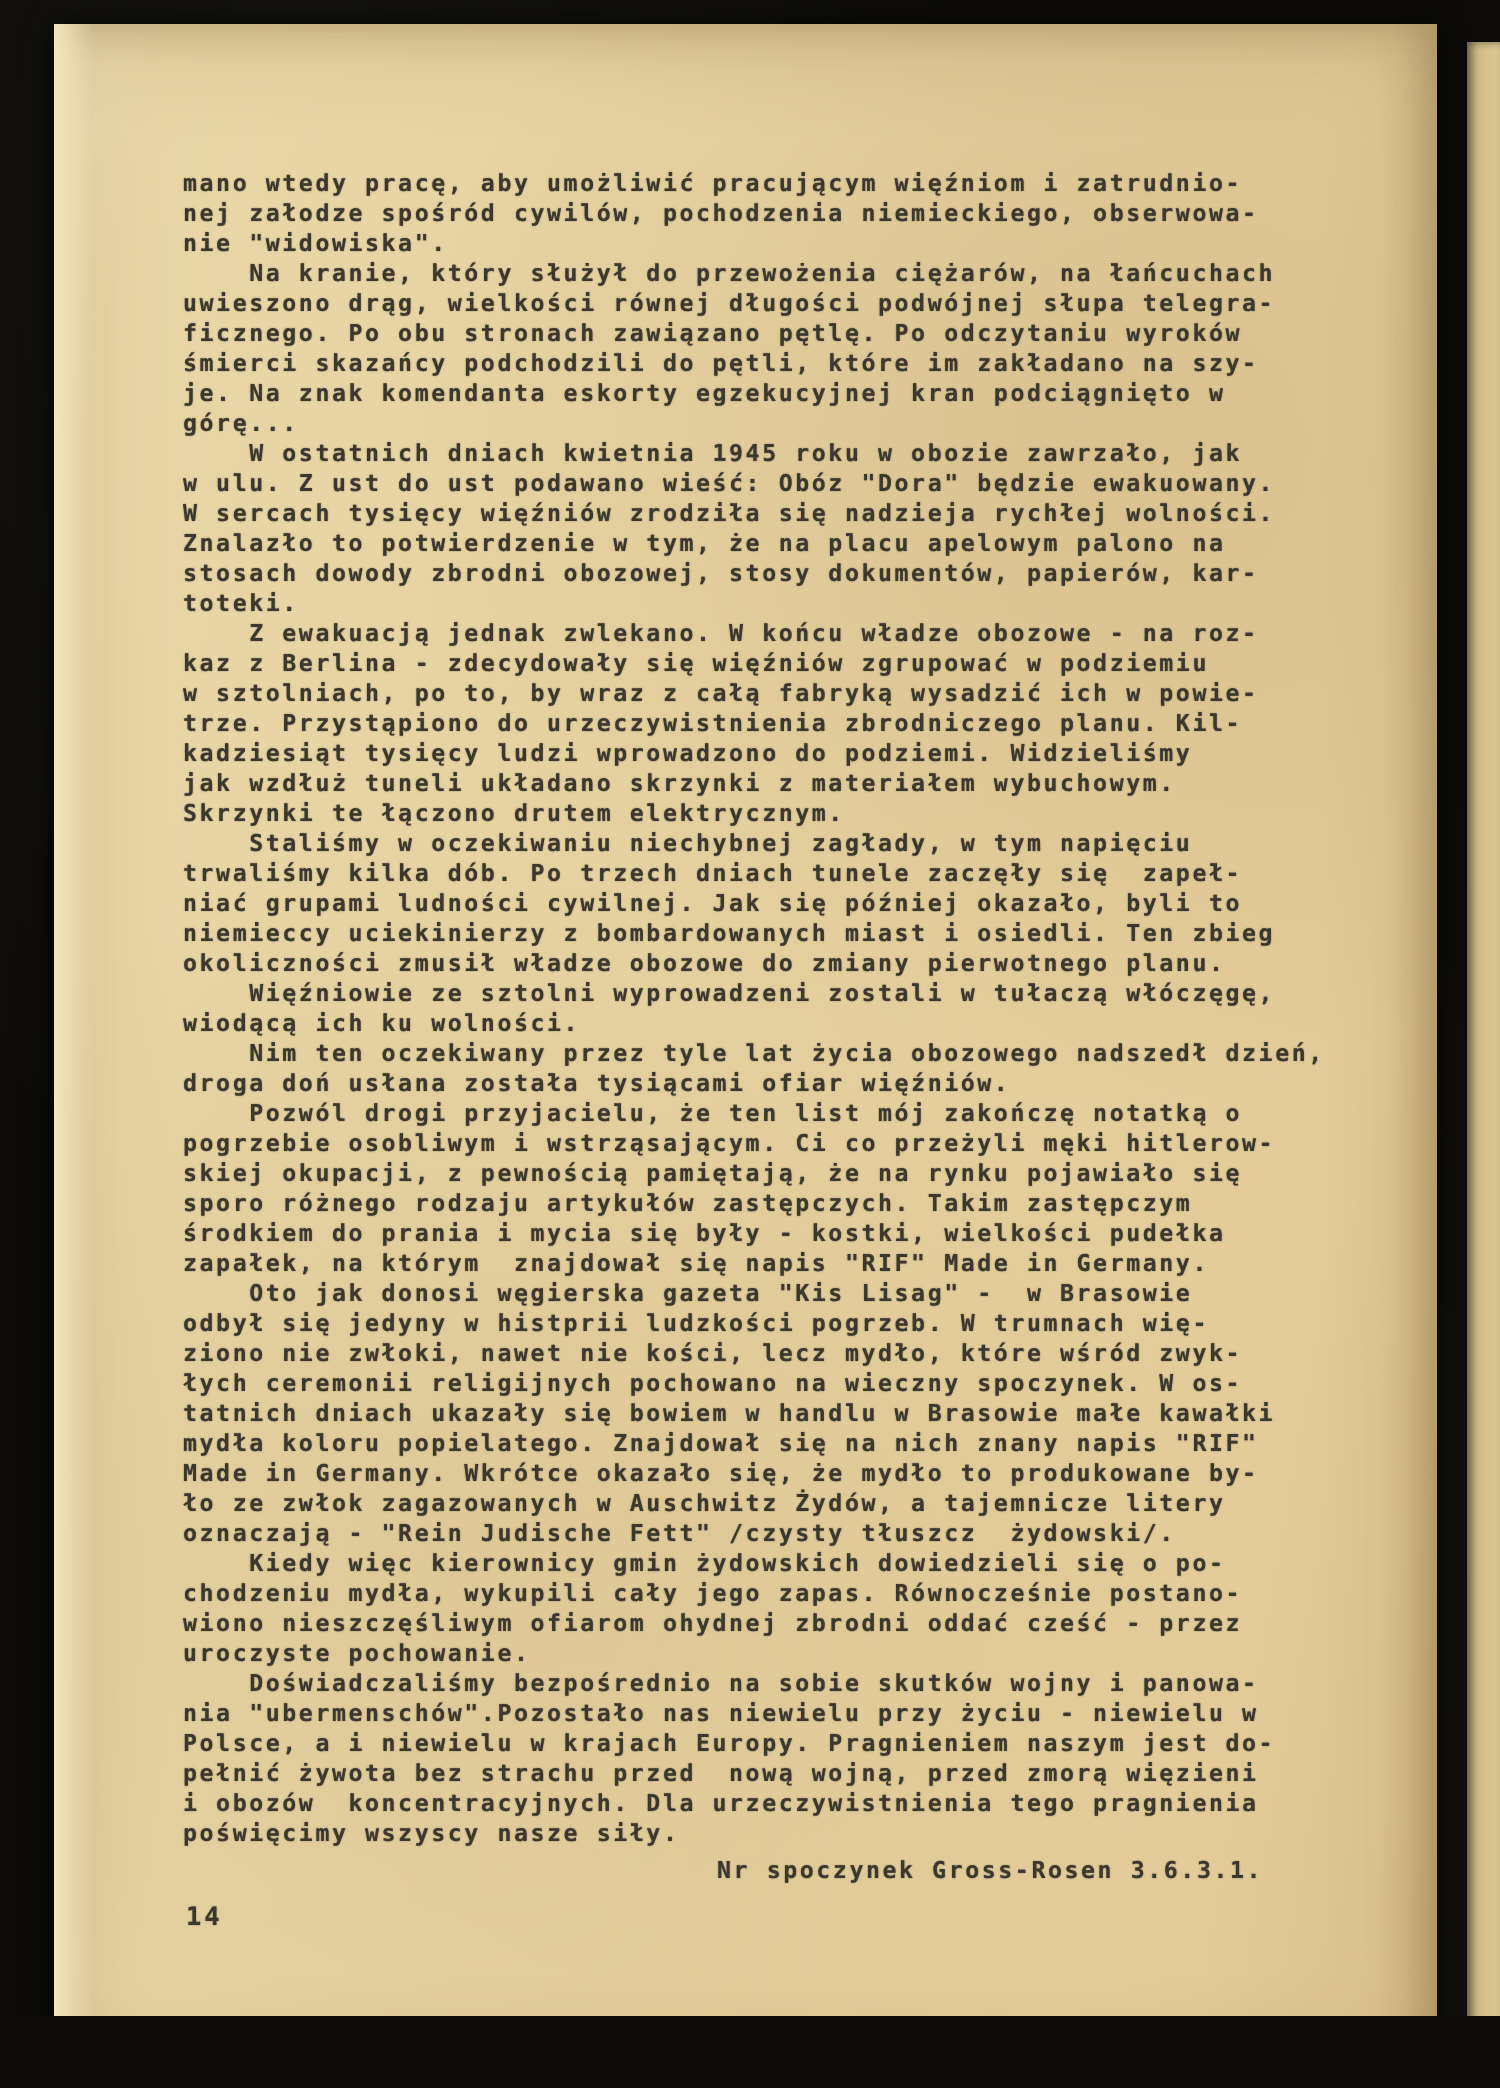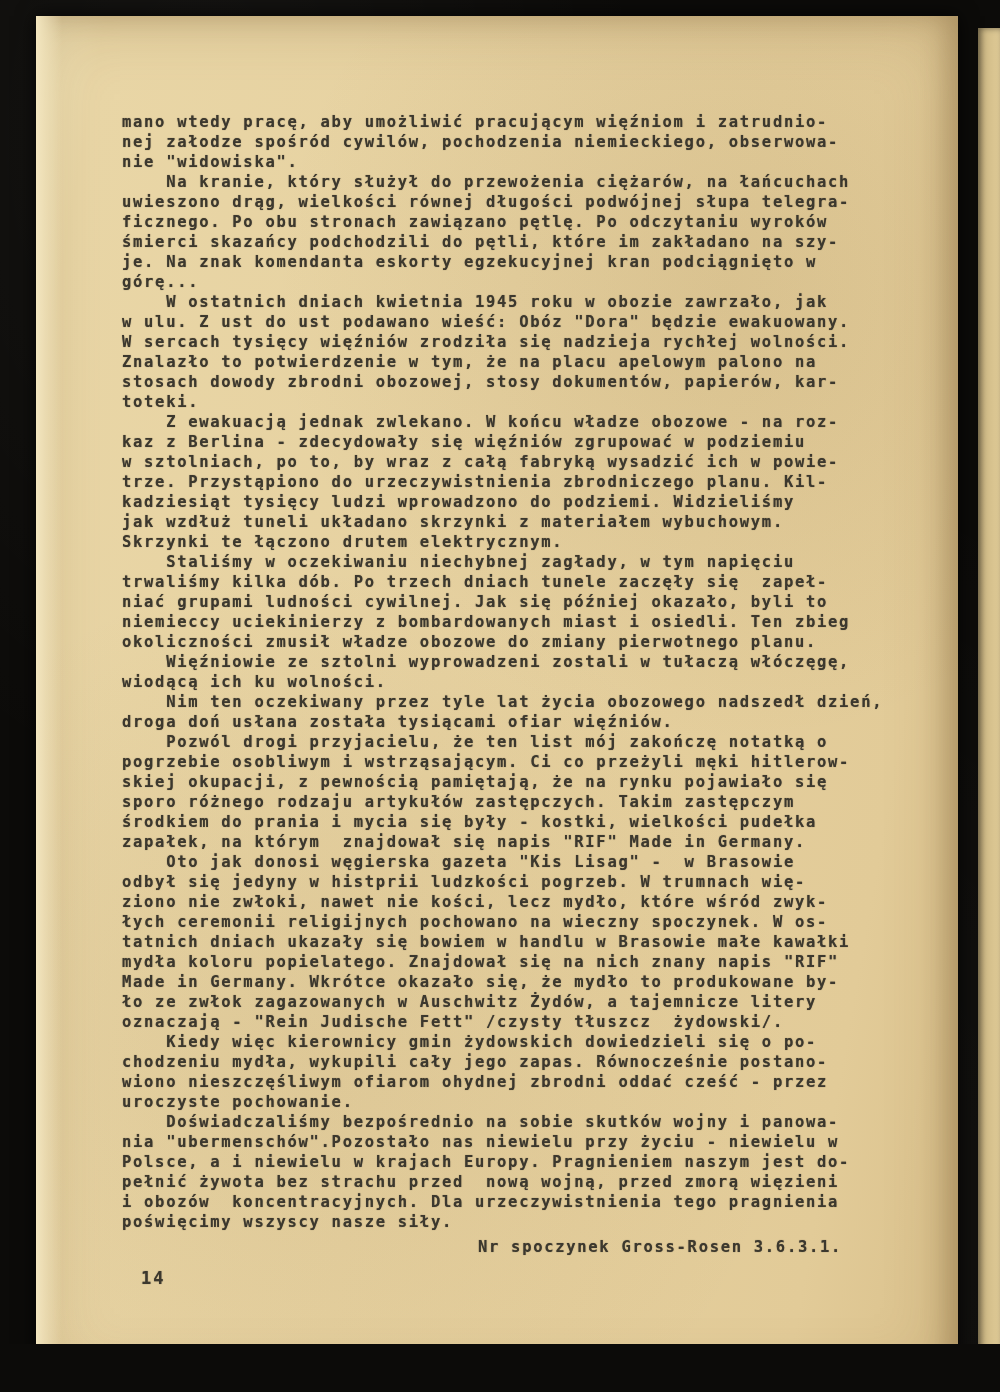--- a/index.html
+++ b/index.html
@@ -70,21 +70,21 @@
     font-family: "DejaVu Sans Mono", monospace;
     font-size: 15.5px;
     font-weight: bold;
     letter-spacing: 1.7px;
     color: #3c382e;
     white-space: pre;
     text-shadow: 0 0 1px rgba(62,56,44,0.65);
   }
   .page-number {
     position: absolute;
-    left: 105px;
+    left: 88px;
     top: 1252px;
     font-family: "DejaVu Sans Mono", monospace;
     font-size: 17px;
     font-weight: bold;
     letter-spacing: 2px;
     color: #3c382e;
     text-shadow: 0 0 1px rgba(62,56,44,0.65);
   }
 </style>
 </head>

